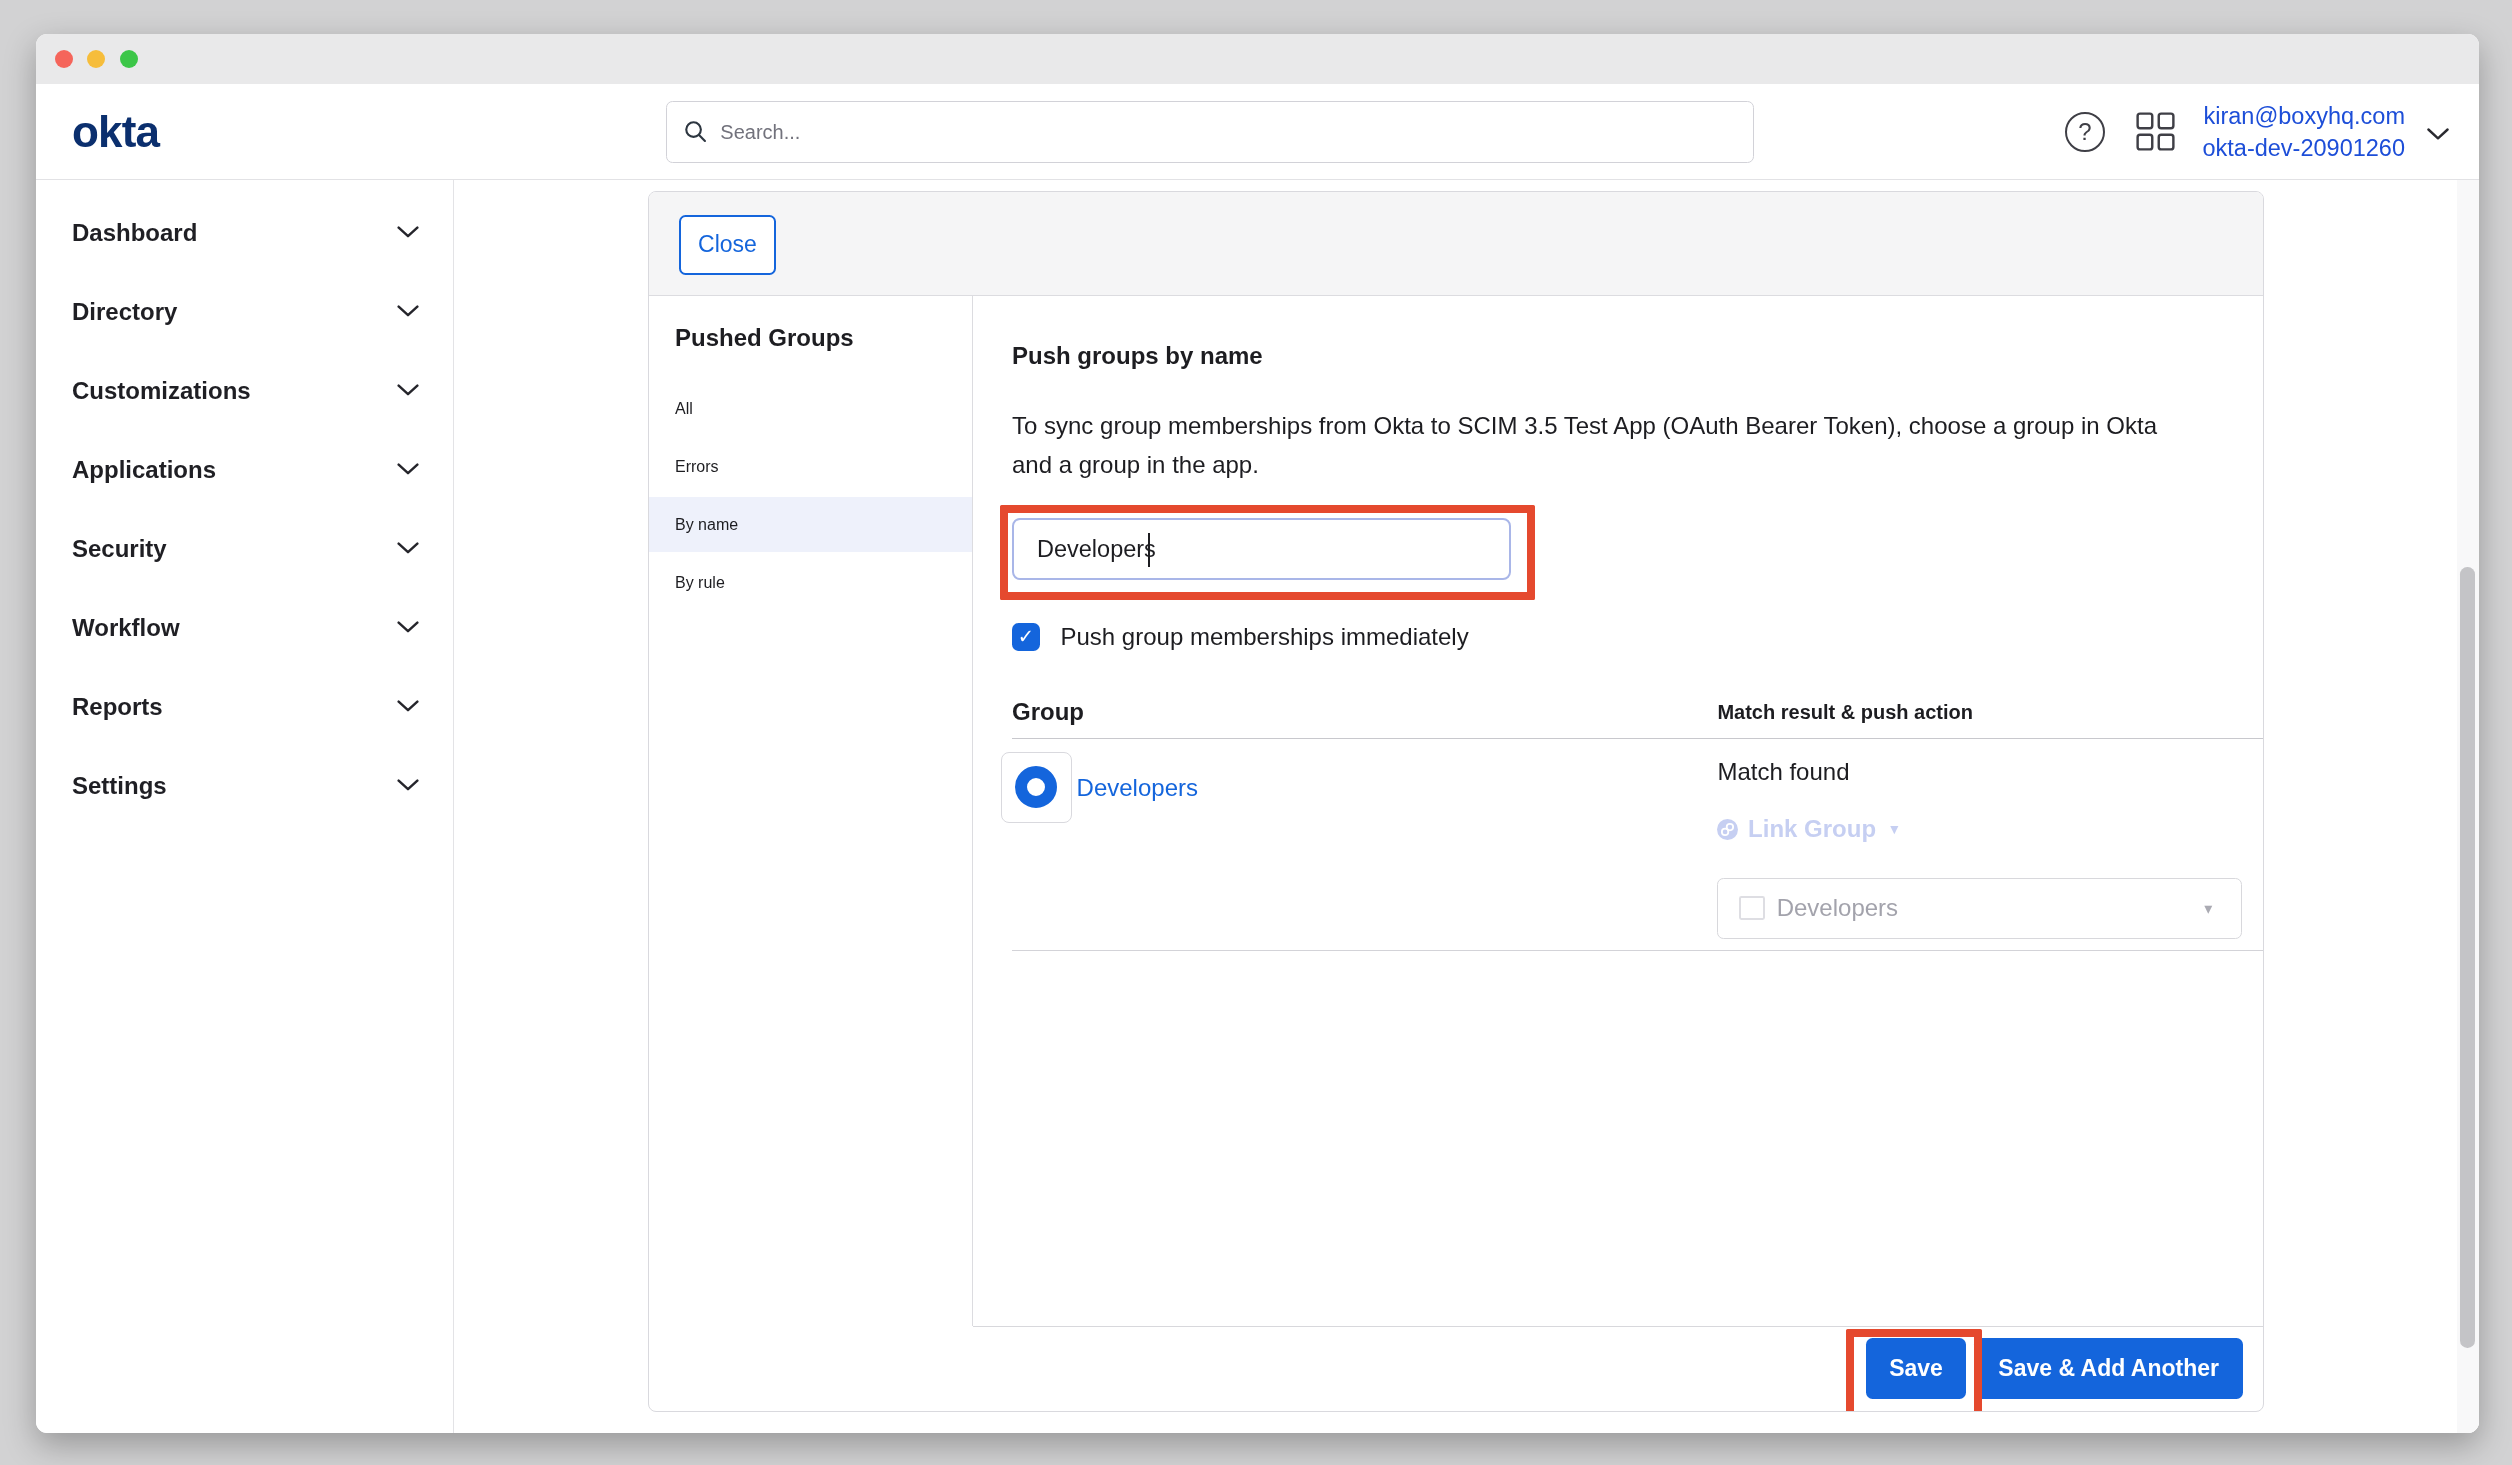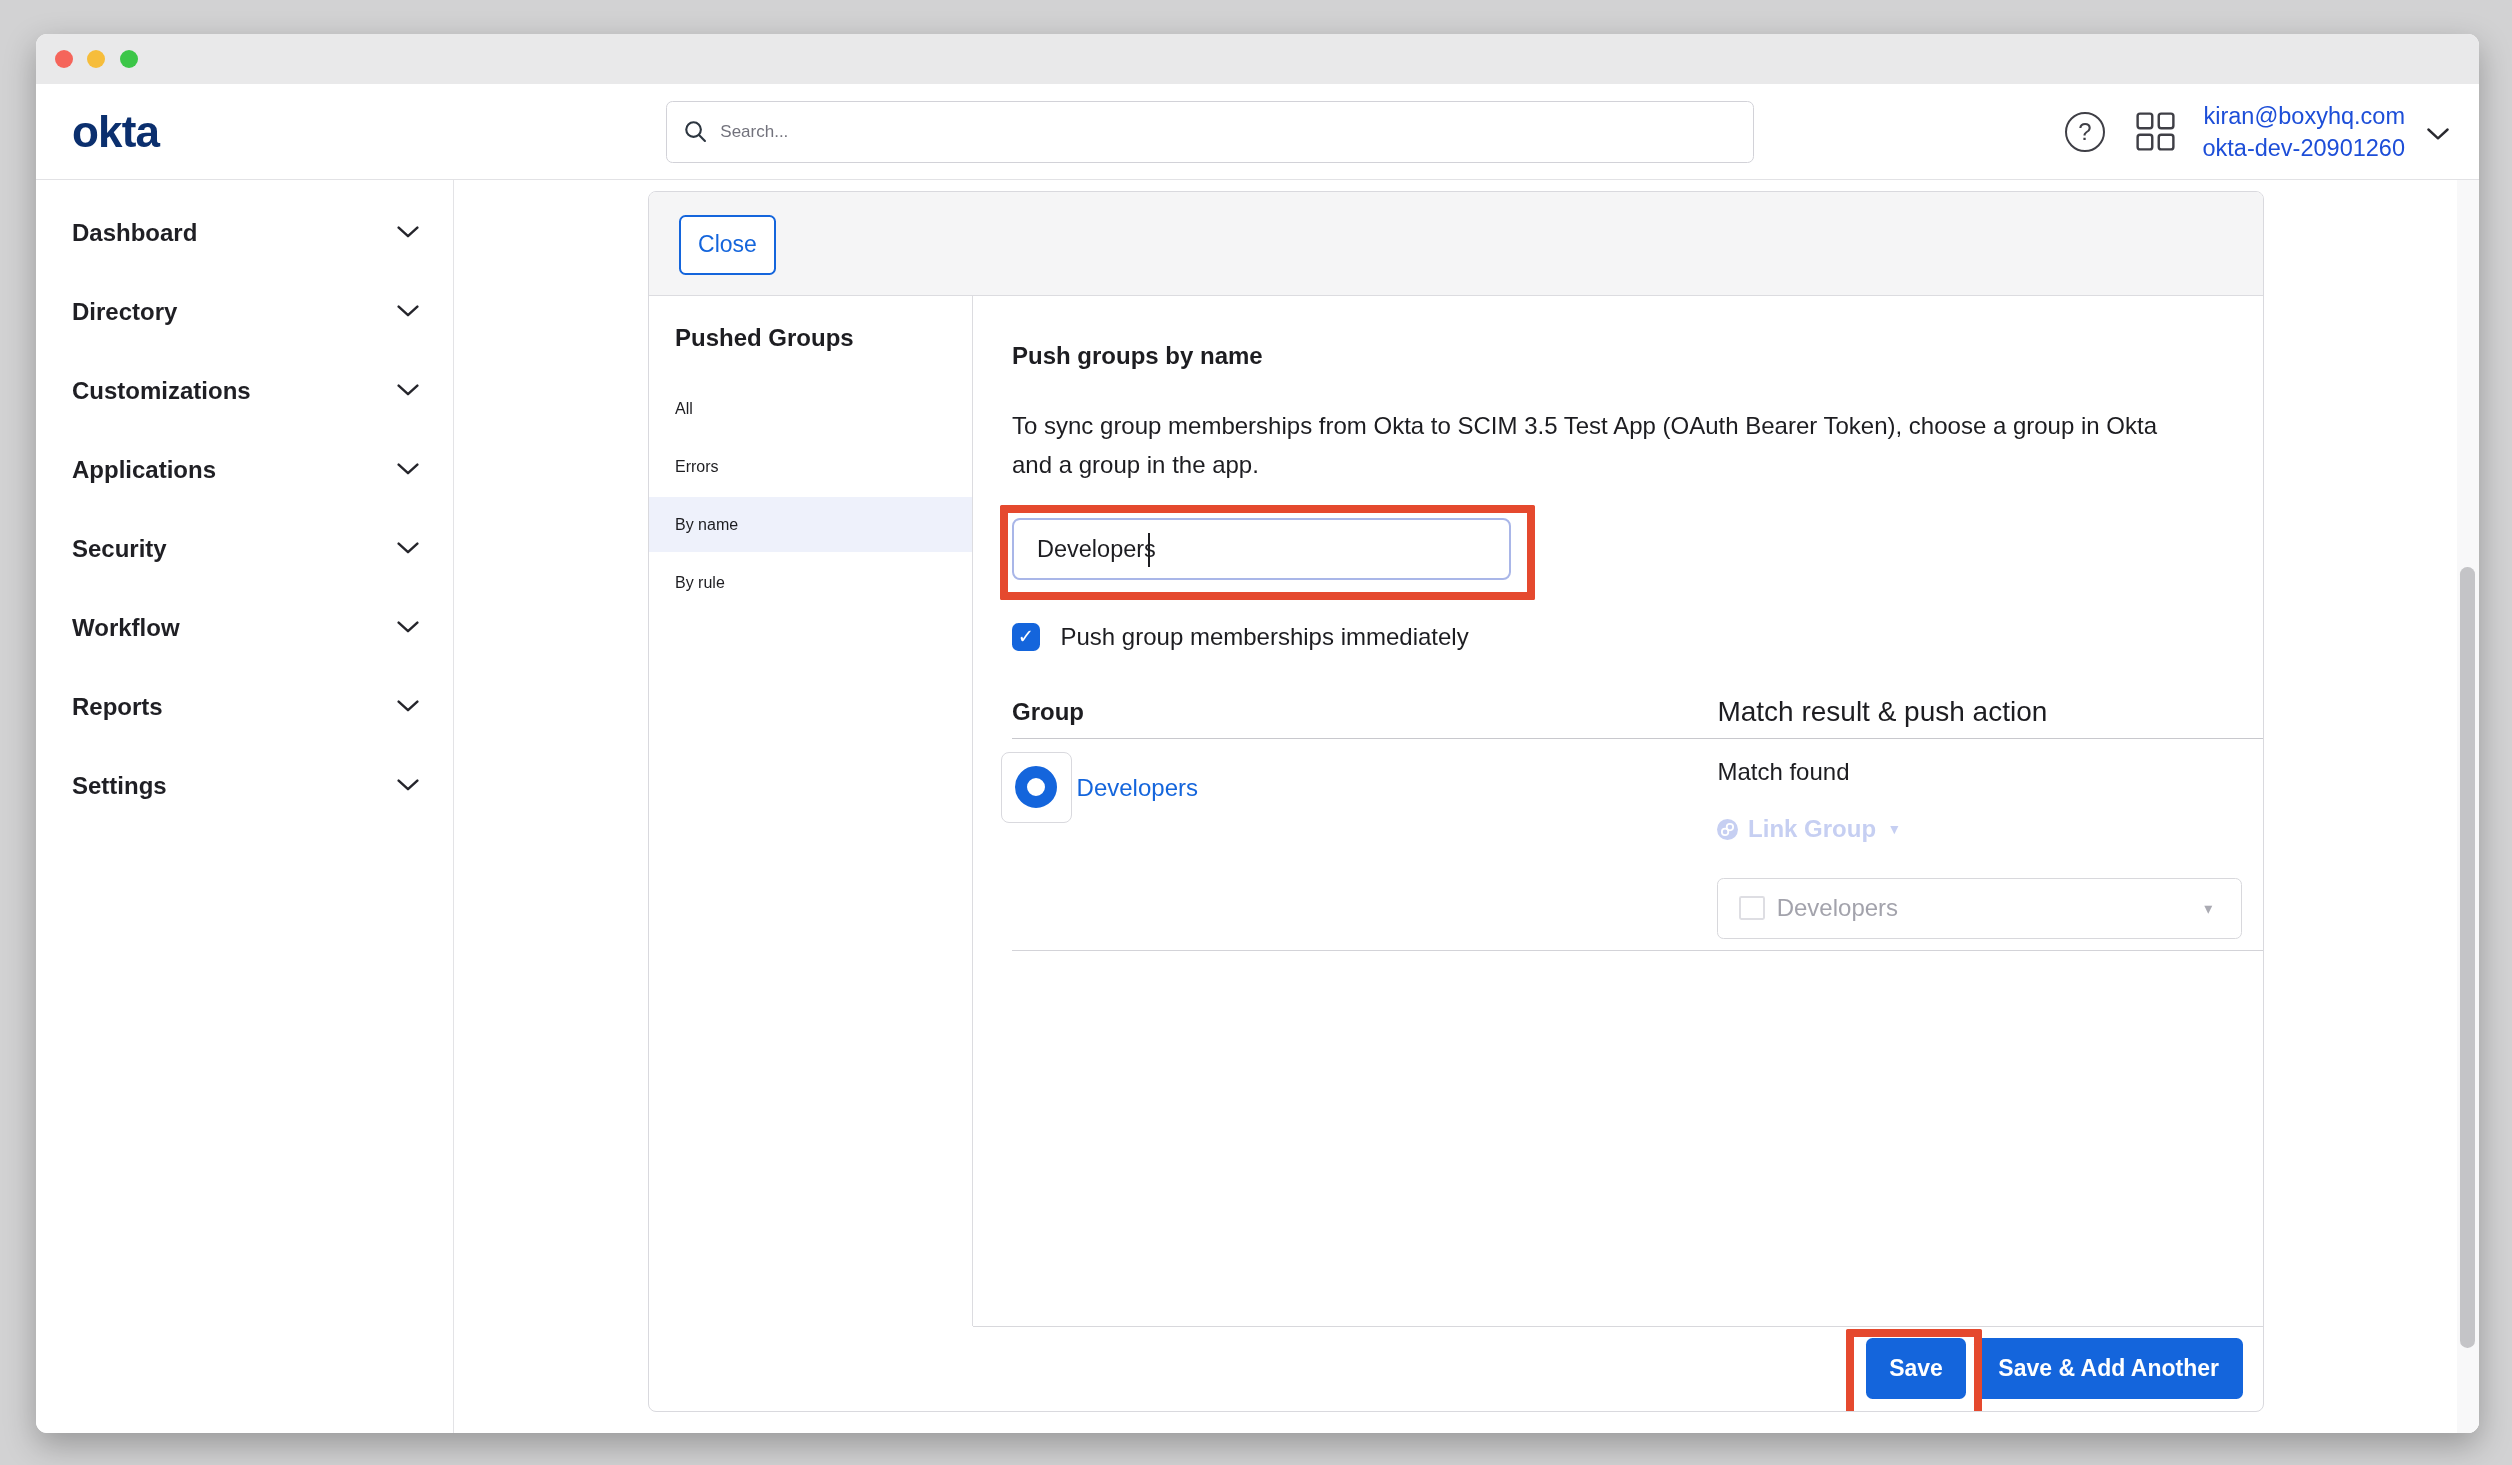--- a/index.html
+++ b/index.html
@@ -14,21 +14,21 @@
   .light { width:18px; height:18px; border-radius:50%; margin-right:14.6px; }
   .light.red { background:#f5655b; } .light.yellow { background:#f6bd3b; } .light.green { background:#3cc648; }
 
   
   .appheader { position:relative; height:96px; background:#fff; border-bottom:0.8px solid #e2e2e5; }
   .logo { position:absolute; left:36px; top:50%; transform:translateY(-50%); font-size:44px; font-weight:bold;
           letter-spacing:-0.8px; color:#0b2f6e; }
   .search { position:absolute; left:630px; top:17px; width:1088px; height:62px; border:1.6px solid #d2d2d8;
             border-radius:6.5px; display:flex; align-items:center; padding:0 16px; background:#fff; }
   .search svg { flex:0 0 auto; margin-right:11.3px; }
-  .search input { border:none; outline:none; flex:1; font-size:17px; color:#1d4ed8; font-family:inherit; background:transparent; }
+  .search input { border:none; outline:none; flex:1; font-size:20px; color:#1d4ed8; font-family:inherit; background:transparent; }
   .search input::placeholder { color:#72727c; }
   .hdr-icons { position:absolute; right:0; top:0; height:100%; display:flex; align-items:center; }
   .help { width:40px; height:40px; border:2.4px solid #3f3f46; border-radius:50%; display:flex; align-items:center;
           justify-content:center; font-size:24px; color:#3f3f46; margin-right:31px; }
   .grid-icon { margin-right:27.5px; display:flex; }
   .account { text-align:right; font-size:23.5px; line-height:32px; color:#1d4ed8; }
   .acct-chevron { margin:4.9px 29px 0 21px; display:flex; }
 
   
   .main { position:absolute; top:146px; left:0; right:0; bottom:0; background:#fff; }
@@ -66,21 +66,21 @@
                font-family:inherit; color:#1d1d21; padding-left:23px; outline:none; }
   .caret-bar { position:absolute; left:136px; top:14.6px; width:2.4px; height:34px; background:#1d1d21; }
 
   .chk-row { margin-top:19.4px; height:36px; display:flex; align-items:center; }
   .checkbox { width:27.5px; height:27.5px; background:#1465dc; border-radius:6.5px; color:#fff; font-size:19.4px;
               font-weight:bold; display:flex; align-items:center; justify-content:center; cursor:pointer; }
   .chk-label { margin-left:21px; font-size:24px; }
 
   .tbl-header { margin-top:39px; height:45px; display:flex; border-bottom:1.6px solid #c8c8cd; }
   .tbl-header .c1 { flex:0 0 686px; font-size:24px; font-weight:bold; line-height:36px; }
-  .tbl-header .c2 { flex:1; font-size:28px; font-weight:normal; line-height:36px; padding-left:19.4px; }
+  .tbl-header .c2 { flex:1; font-size:20px; font-weight:bold; line-height:36px; padding-left:19.4px; }
   .tbl-row { height:212px; display:flex; border-bottom:1.6px solid #d3d3d8; }
   .cell-group { flex:0 0 686px; padding-top:13px; display:flex; }
   .grp-card { margin-left:-11.3px; width:71px; height:71px; border:0.8px solid #d9d9de; border-radius:8px;
               display:flex; align-items:center; justify-content:center; background:#fff; }
   .donut { width:42px; height:42px; border:12px solid #1465dc; border-radius:50%; }
   .grp-link { margin-left:4.9px; align-self:flex-start; line-height:71px; margin-top:0;
               font-size:24px; color:#1465dc; text-decoration:none; cursor:pointer; }
   .cell-match { flex:1; padding-left:19.4px; }
   .match-status { margin-top:18px; font-size:24px; height:29px; line-height:29px; }
   .link-group { margin-top:29px; height:29px; display:flex; align-items:center; color:#c6cff2;

